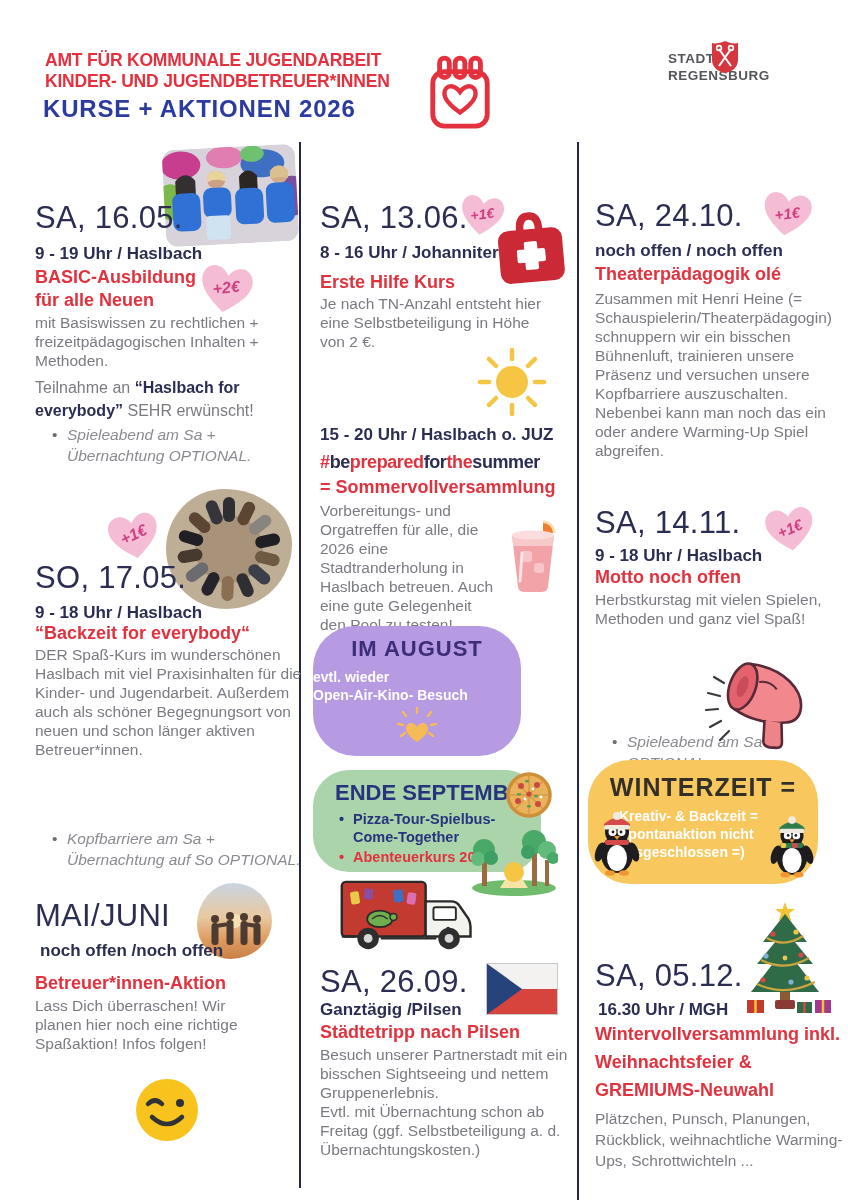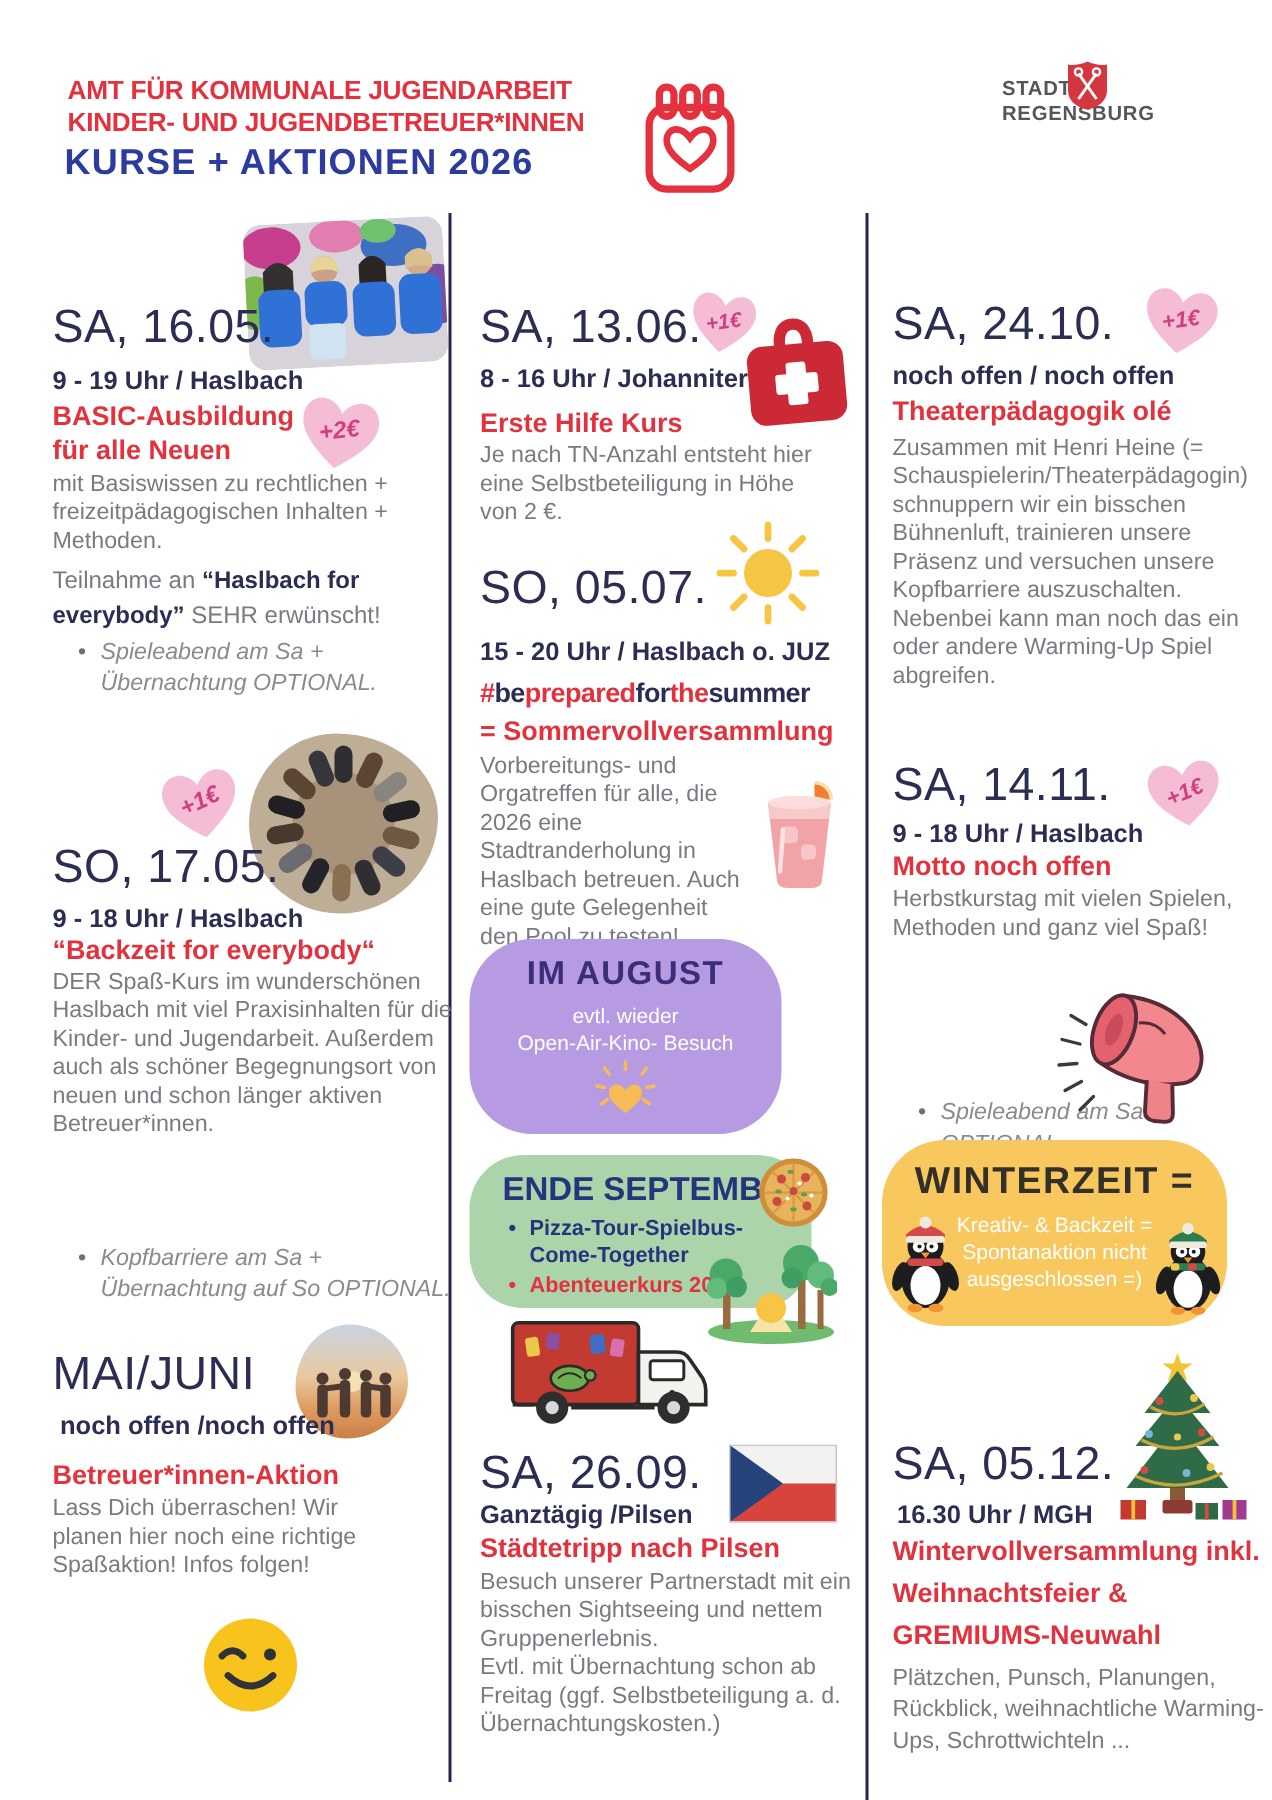--- a/index.html
+++ b/index.html
@@ -19,21 +19,21 @@
   .bullet{color:#8a8b91;font-size:15.5px;font-style:italic;line-height:1.35;
           padding-left:15px;position:relative;}
   .bullet::before{content:"•";position:absolute;left:0;top:0;font-style:normal;color:#6e6f75;}
   .heart{text-align:center;}
   .heart .price{position:absolute;left:0;right:0;top:0;bottom:4px;display:flex;align-items:center;
           justify-content:center;color:#cf4080;font-weight:bold;font-style:italic;
           font-size:16px;transform:rotate(-15deg);}
   .photo-blob{overflow:hidden;}
   .box{border-radius:42px;}
   .box-title{font-weight:bold;text-align:center;}
-  .box-white{color:#ffffff;font-weight:normal;font-size:14px;text-align:center;line-height:1.3;}
+  .box-white{color:#ffffff;font-weight:bold;font-size:14px;line-height:1.3;}
   .gbullet{position:relative;padding-left:16px;font-weight:bold;font-size:14.5px;line-height:1.25;}
   .gbullet::before{content:"•";position:absolute;left:2px;top:0;}
   .navy{color:#27337c;}
   .gred{color:#e2323e;}
   .hash{font-size:18px;font-weight:bold;letter-spacing:-0.4px;}
   .hash .r{color:#e2323e;} .hash .n{color:#2b2e52;}
 </style>
 </head>
 <body>
 
@@ -224,21 +224,20 @@
           <line x1="36" y1="59" x2="36" y2="68"></line>
         <line x1="4" y1="36" x2="13" y2="36"></line>
           <line x1="59" y1="36" x2="68" y2="36"></line>
         <line x1="13" y1="13" x2="20" y2="20"></line>
           <line x1="52" y1="52" x2="59" y2="59"></line>
         <line x1="13" y1="59" x2="20" y2="52"></line>
           <line x1="52" y1="20" x2="59" y2="13"></line>
       </g>
     </svg>
   </div>
-  <div class="abs date" style="left:320px;top:374px">SO, 05.07.</div>
   <div class="abs time" style="left:320px;top:425px">15 - 20 Uhr / Haslbach o. JUZ</div>
   <div class="abs hash" style="left:320px;top:452px"><span class="r">#</span><span class="n">be</span><span class="r">prepared</span><span class="n">for</span><span class="r">the</span><span class="n">summer</span></div>
   <div class="abs rtitle" style="left:320px;top:476px">= Sommervollversammlung</div>
   <div class="abs body-txt" style="left:320px;top:501px;width:248px">
     <span style="float:right;width:64px;height:82px;margin:14px 0 0 4px">
       <svg width="58" height="80" viewBox="0 0 58 80">
         <path d="M14 4 A9 9 0 0 1 23 -5 L23 13 Z" fill="none"></path>
         <path d="M50 18 A11 11 0 0 0 39 7 L39 18 Z" fill="#f08030"></path>
         <path d="M51.5 18 A12.5 12.5 0 0 0 39 5.5 L39 8 A10 10 0 0 1 49 18 Z" fill="#f9e0b0"></path>
         <path d="M8 20 L14 72 Q14.5 77 21 77 L37 77 Q43.5 77 44 72 L50 20 Z" fill="#f2a3a8"></path>

